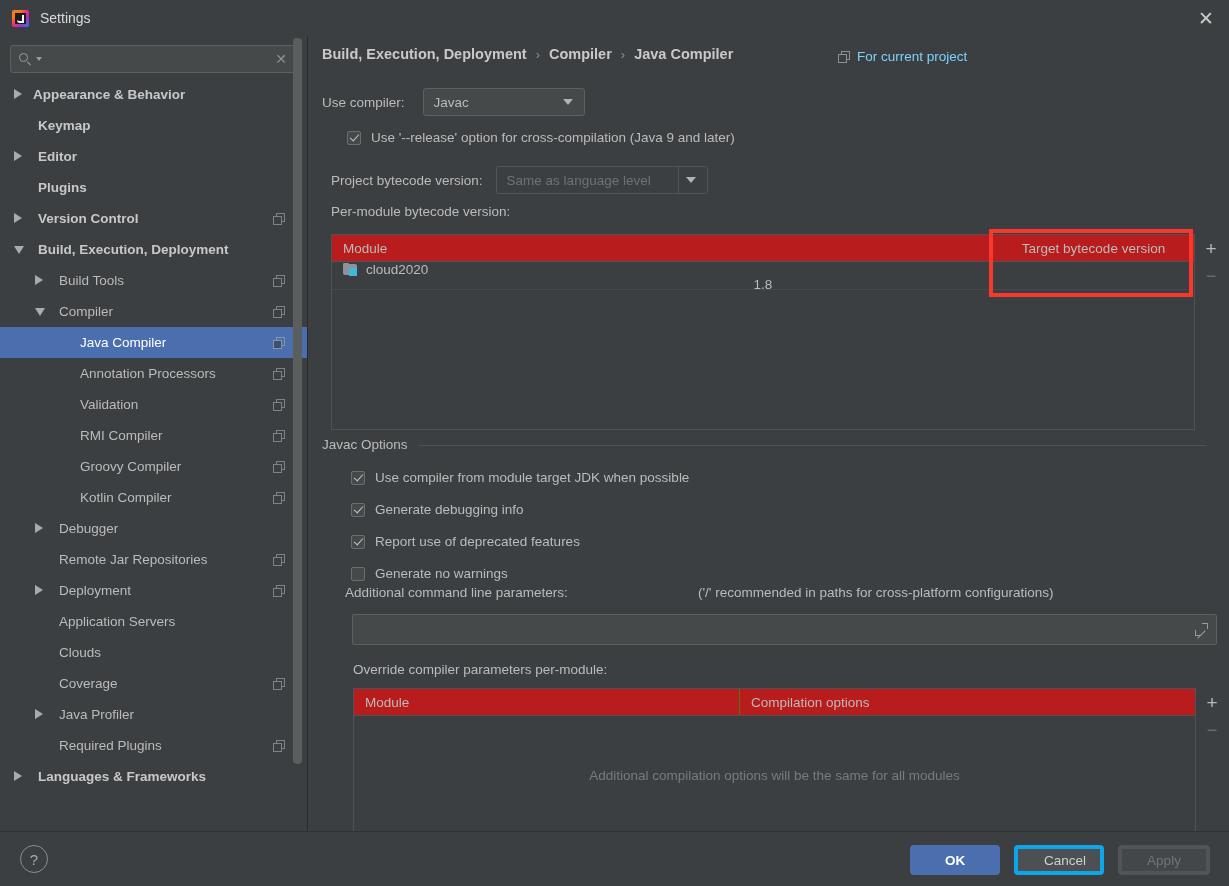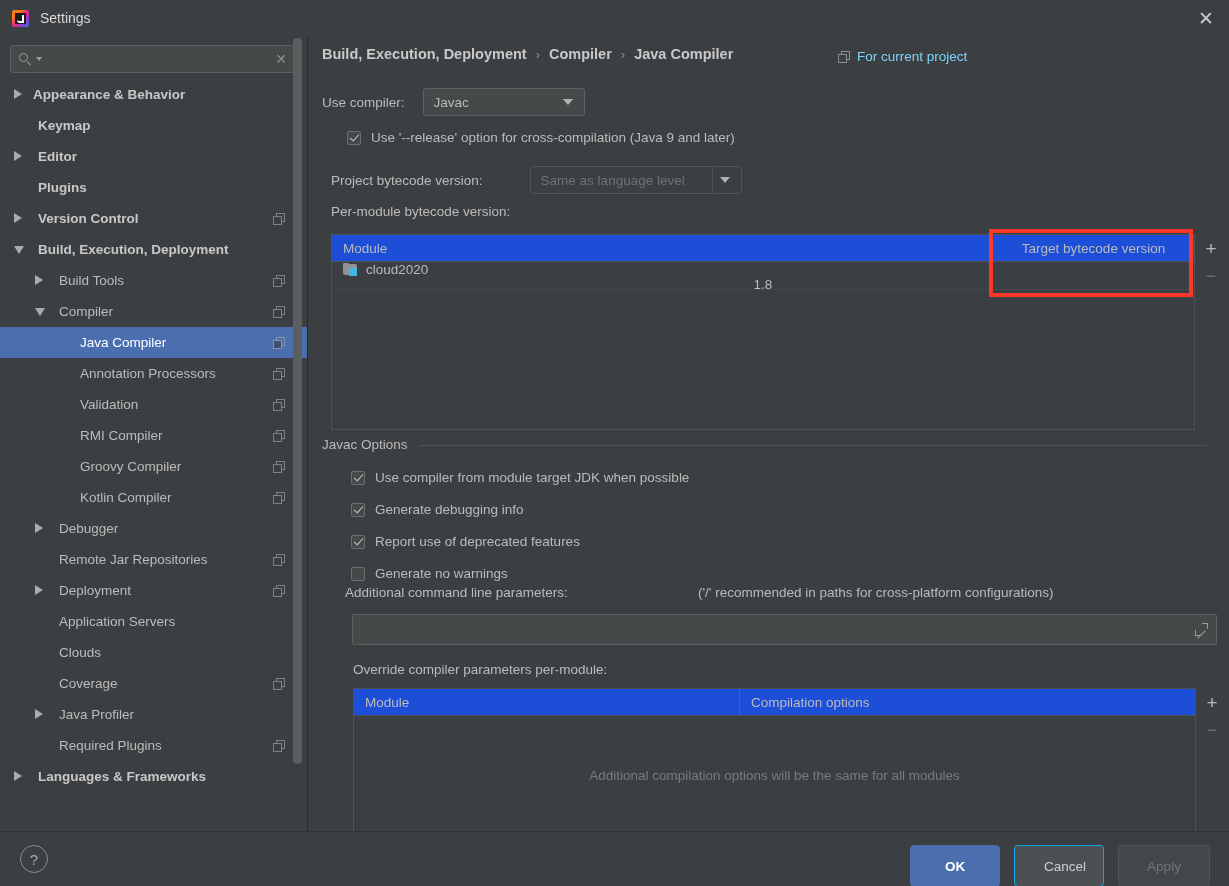--- a/index.html
+++ b/index.html
@@ -153,21 +153,21 @@
   .cb { width: 14px; height: 14px; flex: none; position: relative;
         border: 1px solid #6b6e70; border-radius: 2px; background: #45494a; }
   .cb.checked::after {
     content: ""; position: absolute; left: 4px; top: 0px; width: 4px; height: 8px;
     border: solid #c6c6c6; border-width: 0 1.8px 1.8px 0; transform: rotate(42deg);
   }
   .cb-label { margin-left: 10px; font-size: 13.5px; color: #bbbbbb; }
 
   
   .table-outer { position: absolute; border: 1px solid #4f5355; background: #3c3f41; }
-  .thead { display: flex; height: 27px; background: #1d4ed8; border-bottom: 1px solid #4f5355; }
+  .thead { display: flex; height: 27px; background: #b91c1c; border-bottom: 1px solid #4f5355; }
   .th {
     display: flex; align-items: center; font-size: 13.5px; color: #bbbbbb;
     padding: 0 11px; height: 100%;
   }
   .th.center { justify-content: center; }
   .th.bordered { border-left: 1px solid #4d7c0f; }
   .trow { display: flex; height: 28px; border-bottom: 1px solid #46494b; flex-direction: column; }
   .td { display: flex; align-items: center; font-size: 13.5px; color: #bbbbbb; padding: 0 11px; }
   .td.center { justify-content: center; }
   .mod-ico { position: relative; width: 15px; height: 13px; margin-right: 8px; flex: none; }
@@ -222,22 +222,22 @@
   .footer {
     position: absolute; left: 0; top: 831px; width: 1229px; height: 55px;
     background: #3c3f41; border-top: 1px solid #323232;
   }
   .help-btn {
     position: absolute; left: 20px; top: 13px; width: 28px; height: 28px; border-radius: 50%;
     border: 1.4px solid #8b8e8f; color: #a8abac; font-size: 15px;
     display: flex; align-items: center; justify-content: center;
   }
   .btn {
-    position: absolute; top: 13px; height: 42px;
-    border: 1px solid #0ea5e9; border-radius: 4px; background: #4c5052;
+    position: absolute; top: 13px; height: 30px;
+    border: 4px solid #0ea5e9; border-radius: 4px; background: #4c5052;
     display: flex; align-items: center; justify-content: center;
     color: #cfcfcf; font-size: 13.5px;
   }
   .btn.primary { background: #4b6eaf; border-color: #4b6eaf; color: #ffffff; font-weight: bold; }
   .btn.disabled { color: #717476; background: #43474a; border-color: #515558; }
 </style>
 </head>
 <body>
 
 <div class="window">
@@ -423,21 +423,21 @@
         <span class="cval">Javac</span>
         <span class="carrow"></span>
       </div>
     </div>
 
     <div class="row" style="left:18px; top:94px;margin-left:20px;">
       <span class="cb checked"></span>
       <span class="cb-label">Use '--release' option for cross-compilation (Java 9 and later)</span>
     </div>
 
-    <div class="row" style="left:22px; top:130px;gap:34px;">
+    <div class="row" style="left:22px; top:130px;">
       <span class="lbl">Project bytecode version:</span>
       <div class="combo split disabled" style="width:212px; margin-left:13px;">
         <span class="cval">Same as language level</span>
         <span class="divider"></span>
         <span class="carrow"></span>
       </div>
     </div>
 
     <div class="row" style="left:22px; top:168px;">
       <span class="lbl">Per-module bytecode version:</span>

